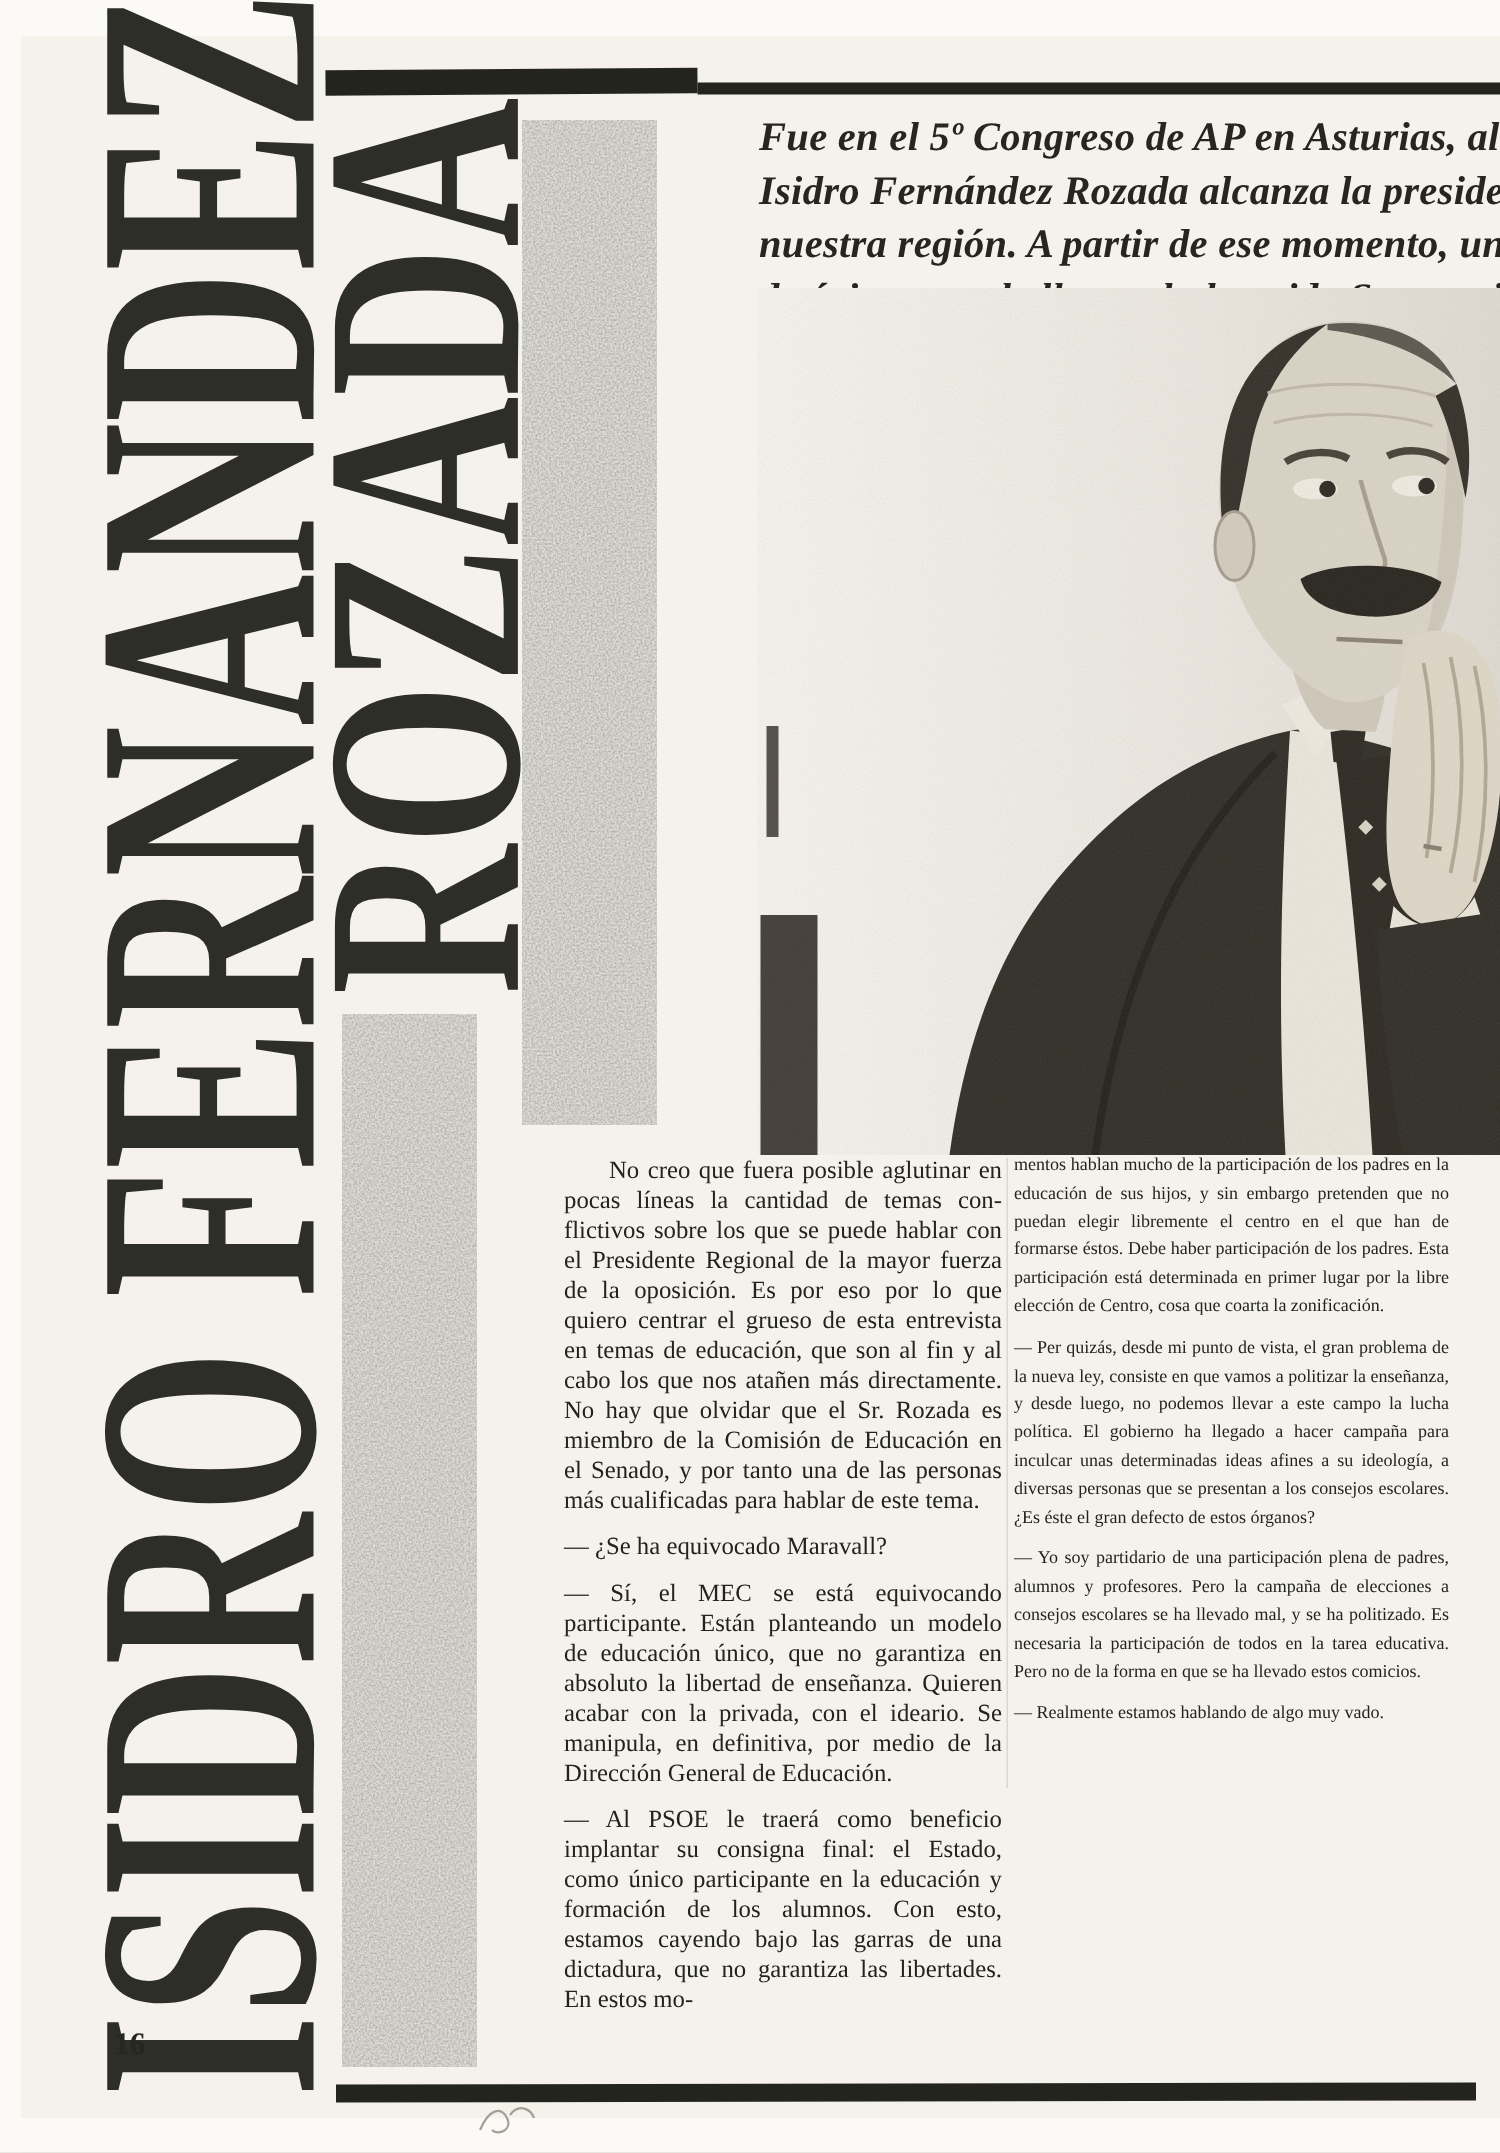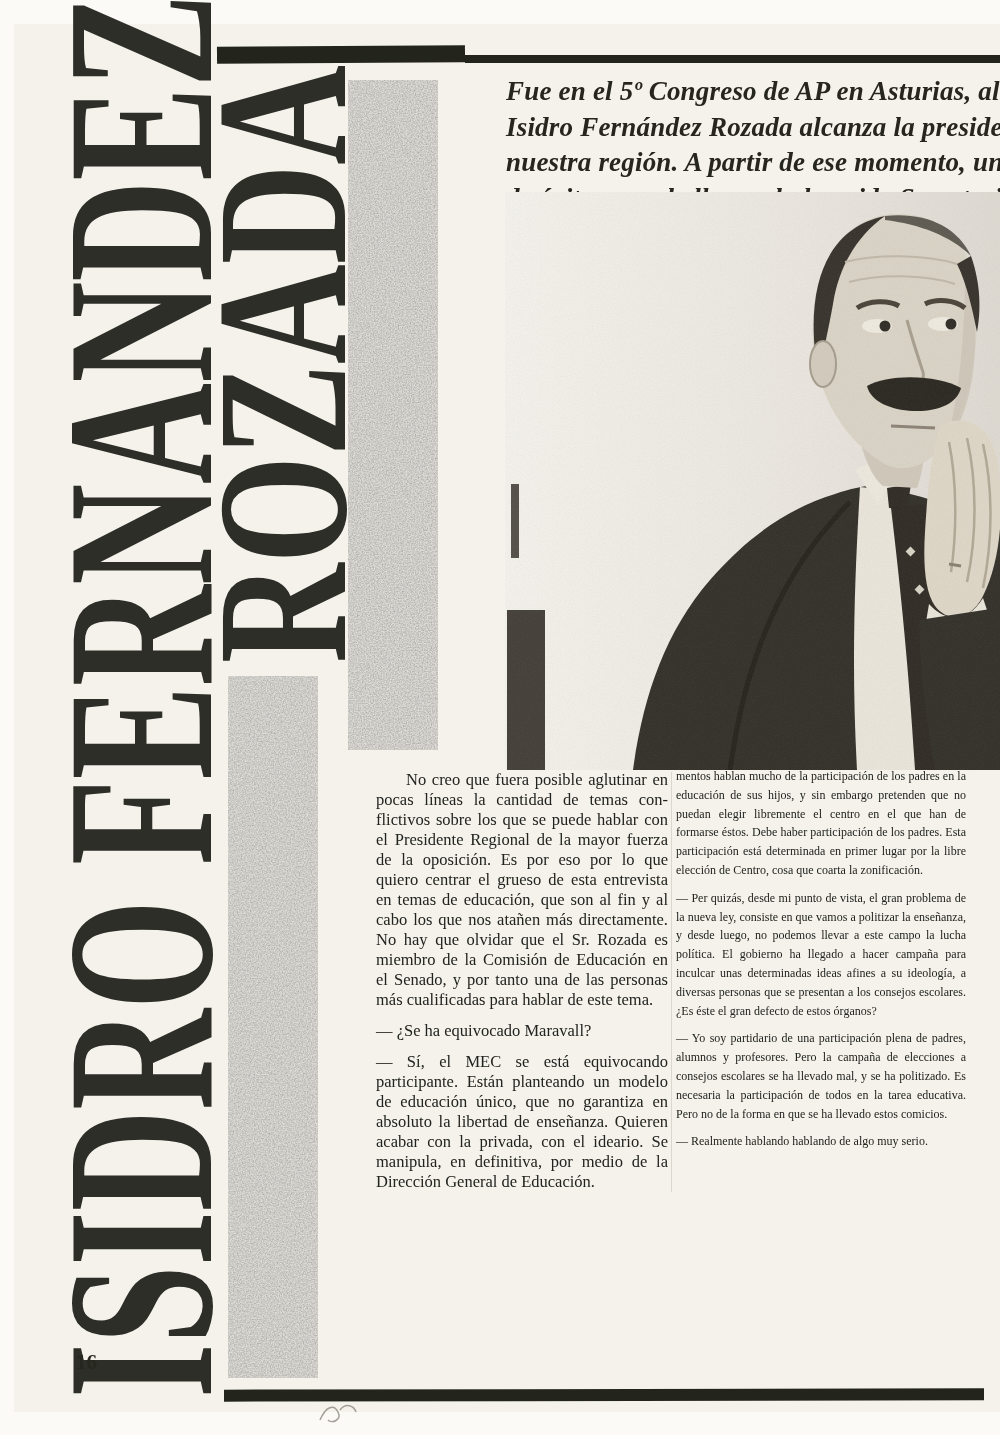--- a/index.html
+++ b/index.html
@@ -160,27 +160,28 @@
     <path d="M 444,372 L 456,374" stroke="#8a8174" stroke-width="3"></path>
     <path d="M 424,412 C 440,430 462,432 478,406 L 486,430 C 470,452 440,452 420,436 Z" fill="#e9e4d8"></path>
     <path d="M 414,428 L 492,416 L 495,578 L 430,578 C 420,520 414,470 414,428 Z" fill="#36332c"></path>
     <rect width="495" height="578" filter="url(#grain)" opacity="0.35"></rect>
   </svg>
 
   <div class="col col-left">
     <p class="intro">No creo que fuera posible aglutinar en pocas líneas la cantidad de temas con­flictivos sobre los que se puede hablar con el Presidente Regional de la mayor fuerza de la oposición. Es por eso por lo que quiero centrar el grueso de esta en­trevista en temas de educa­ción, que son al fin y al cabo los que nos atañen más directamente. No hay que olvidar que el Sr. Rozada es miembro de la Comisión de Educa­ción en el Senado, y por tanto una de las personas más cualificadas para hablar de este tema.</p>
     <p class="q">— ¿Se ha equivocado Maravall?</p>
     <p class="a">— Sí, el MEC se está equivocando participante. Están planteando un modelo de educa­ción único, que no garantiza en absoluto la libertad de ense­ñanza. Quieren acabar con la privada, con el ideario. Se manipula, en definitiva, por medio de la Direc­ción General de Educa­ción.</p>
+    <p class="a">— Al PSOE le traerá como beneficio implantar su consigna final: el Esta­do, como único participante en la educa­ción y formación de los alum­nos. Con esto, estamos cayendo bajo las garras de una dictadura, que no garantiza las libertades. En estos mo-</p>
   </div>
   <div class="col-rule"></div>
   <div class="col col-right">
     <p class="a">mentos hablan mucho de la partici­pación de los padres en la educa­ción de sus hijos, y sin embargo pretenden que no puedan elegir libremente el centro en el que han de formarse éstos. Debe haber partici­pación de los padres. Esta partici­pación está deter­minada en primer lugar por la libre elección de Centro, cosa que coarta la zonificación.</p>
     <p class="q">— Per quizás, desde mi punto de vista, el gran problema de la nueva ley, consiste en que vamos a politi­zar la enseñanza, y desde luego, no podemos llevar a este campo la lu­cha política. El gobierno ha llega­do a hacer campaña para inculcar unas determinadas ideas afines a su ideología, a diversas personas que se presentan a los consejos es­colares. ¿Es éste el gran defecto de estos órganos?</p>
     <p class="a">— Yo soy partidario de una partici­pación plena de padres, alumnos y profesores. Pero la campaña de elec­ciones a consejos escolares se ha lle­vado mal, y se ha politizado. Es nece­saria la partici­pación de todos en la tarea educativa. Pero no de la forma en que se ha llevado estos comicios.</p>
-    <p class="q">— Realmente hablando hablando de algo muy serio.</p>
+    <p class="q">— Realmente estamos hablando de algo muy vado.</p>
   </div>
 
   <div class="pageno">16</div>
 
   <svg class="scribble" width="44" height="28">
     <path d="M 4,20 C 10,6 18,4 22,12 C 26,20 16,24 12,20 M 24,10 C 30,2 38,6 40,12" stroke="#8e897f" stroke-width="1.5" fill="none" opacity="0.8"></path>
   </svg>
 
 </div>
 

